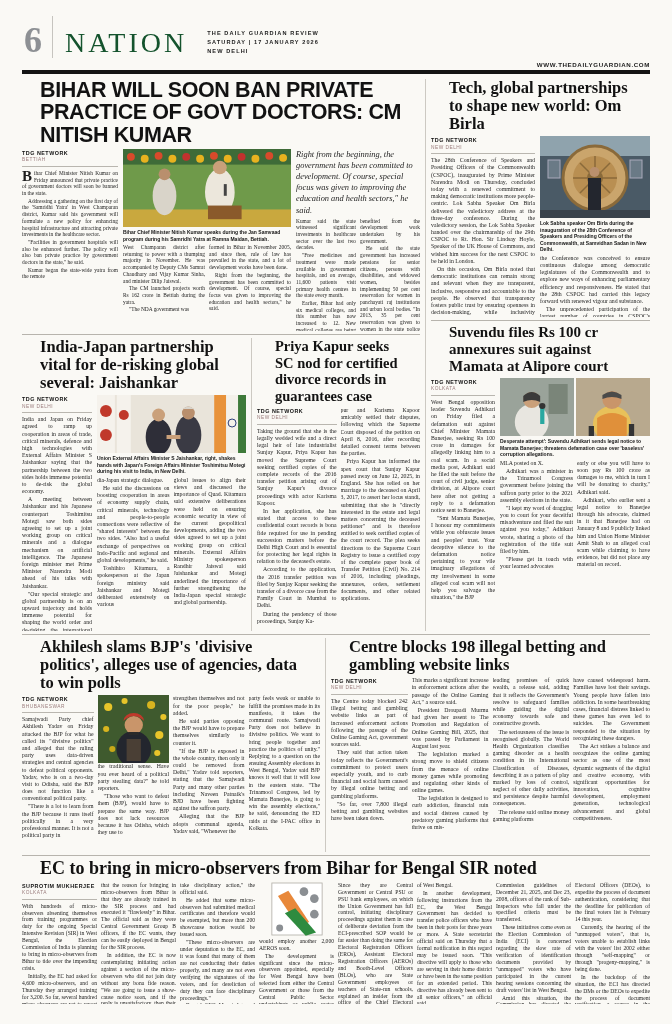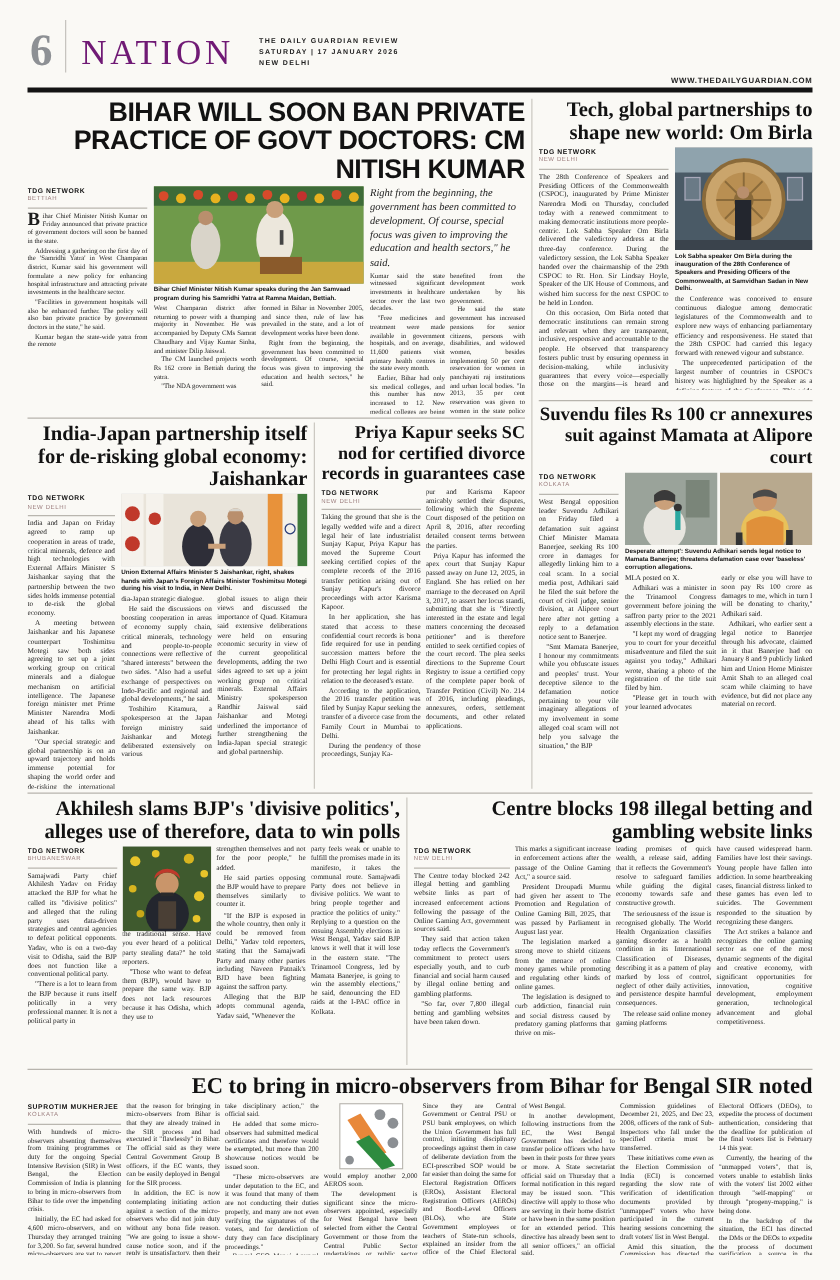--- a/index.html
+++ b/index.html
@@ -5,28 +5,28 @@
   html,body{margin:0;padding:0;}
   body{width:672px;height:1024px;background:#faf9f5;overflow:hidden;
        font-family:"Liberation Serif",serif;color:#1c1c1c;}
   .page{width:672px;height:1024px;box-sizing:border-box;padding:8px 22px 0;position:relative;}
 
   
   header{position:relative;height:58px;border-bottom:4px solid #141414;margin-bottom:5px;}
   .masthead{display:flex;align-items:flex-end;height:46px;margin-top:4px;}
   .pageno{font:bold 36px/36px "Liberation Serif",serif;color:#8d9094;padding:0 10px 0 2px;}
   .mast-rule{width:1px;height:42px;background:#c6c4bf;margin-right:12px;}
-  .section{font:28px/30px "Liberation Serif",serif;letter-spacing:3px;color:#701a75;}
+  .section{font:28px/30px "Liberation Serif",serif;letter-spacing:3px;color:#14532d;}
   .pubinfo{margin-left:20px;padding-bottom:2px;}
   .pubinfo div{font:bold 5.6px/1.6 "Liberation Sans",sans-serif;letter-spacing:1.1px;color:#222;}
   .website{position:absolute;right:0;bottom:2px;font:bold 6.2px "Liberation Sans",sans-serif;letter-spacing:.6px;color:#222;}
 
   
   article{overflow:hidden;box-sizing:border-box;}
-  .hl{font-family:"Liberation Serif",serif;font-weight:bold;color:#121212;margin:0 0 3px;text-align:right;}
+  .hl{font-family:"Liberation Serif",serif;font-weight:bold;color:#121212;margin:0 18px 3px;}
   .bihar .hl{font-family:"Liberation Sans",sans-serif;font-size:21.5px;line-height:1.04;letter-spacing:-.4px;}
   .birla .hl{font-size:16.5px;line-height:1.1;}
   .japan .hl{font-size:16.5px;line-height:1.1;}
   .priya .hl{font-size:14.5px;line-height:1.14;}
   .suvendu .hl{font-size:15px;line-height:1.14;}
   .akhilesh .hl{font-size:16.5px;line-height:1.1;}
   .centre .hl{font-size:16.5px;line-height:1.1;}
   .ec .hl{font-size:18px;line-height:1.1;white-space:nowrap;}
 
   .byline{border-bottom:.5px solid #b9b6af;padding-bottom:2px;margin-bottom:3px;}
@@ -193,21 +193,21 @@
               </div>
             </div>
           </div>
         </article>
 
         <div class="hdiv"></div>
 
         <div class="subrow">
 
           <article class="japan">
-            <h2 class="hl">India-Japan partnership itself for de-risking global economy: Jaishankar</h2>
+            <h2 class="hl">India-Japan partnership vital for de-risking global several: Jaishankar</h2>
             <div class="band">
               <div class="c1">
                 <div class="byline">
                   <div class="byname">TDG NETWORK</div>
                   <div class="byloc">NEW DELHI</div>
                 </div>
                 <div class="txt">
                     <p>India and Japan on Friday agreed to ramp up cooperation in areas of trade, critical minerals, defence and high technologies with External Affairs Minister S Jaishankar saying that the partnership between the two sides holds immense potential to de-risk the global economy.</p>
                     <p>A meeting between Jaishankar and his Japanese counterpart Toshimitsu Motegi saw both sides agreeing to set up a joint working group on critical minerals and a dialogue mechanism on artificial intelligence. The Japanese foreign minister met Prime Minister Narendra Modi ahead of his talks with Jaishankar.</p>
                     <p>"Our special strategic and global partnership is on an upward trajectory and holds immense potential for shaping the world order and de-risking the international economy," Jaishankar said on social media after the 16th In-</p>
@@ -366,21 +366,21 @@
           </div>
         </article>
       </div>
     </div>
 
     <div class="hdiv"></div>
 
     <div class="zone2">
 
       <article class="akhilesh">
-        <h2 class="hl">Akhilesh slams BJP's 'divisive politics', alleges use of therefore, data to win polls</h2>
+        <h2 class="hl">Akhilesh slams BJP's 'divisive politics', alleges use of agencies, data to win polls</h2>
         <div class="cols4">
           <div class="c">
             <div class="byline">
               <div class="byname">TDG NETWORK</div>
               <div class="byloc">BHUBANESWAR</div>
             </div>
             <div class="txt">
                 <p>Samajwadi Party chief Akhilesh Yadav on Friday attacked the BJP for what he called its "divisive politics" and alleged that the ruling party uses data-driven strategies and central agencies to defeat political opponents. Yadav, who is on a two-day visit to Odisha, said the BJP does not function like a conventional political party.</p>
                 <p>"There is a lot to learn from the BJP because it runs itself politically in a very professional manner. It is not a political party in</p>
               </div>

